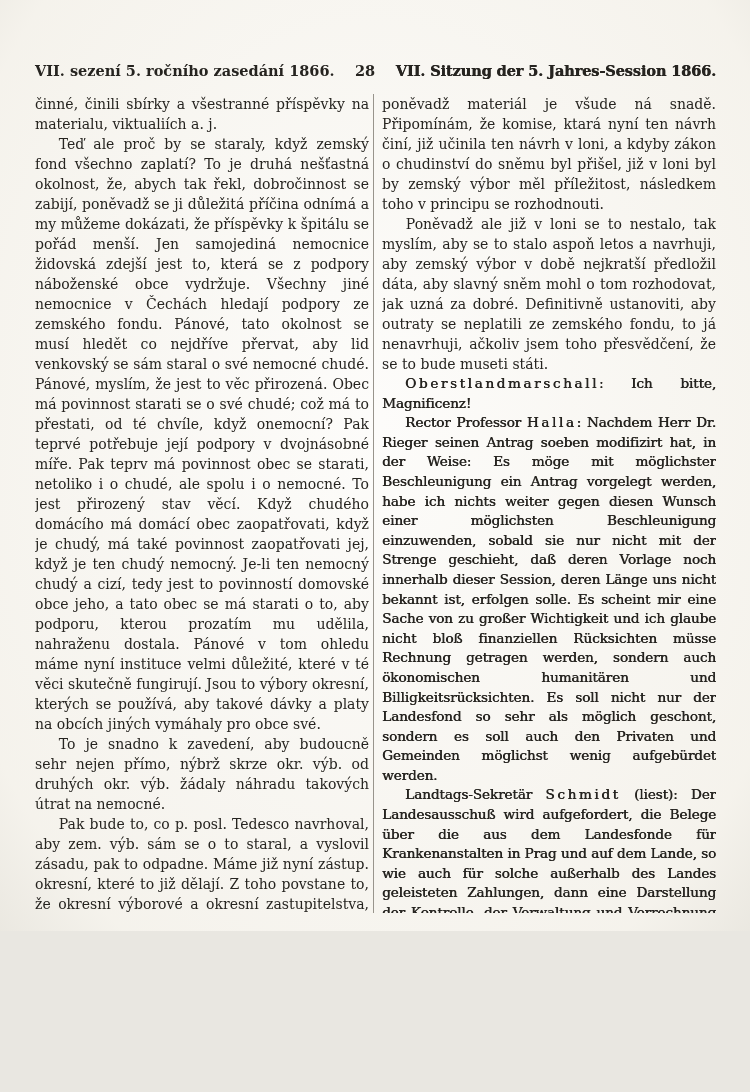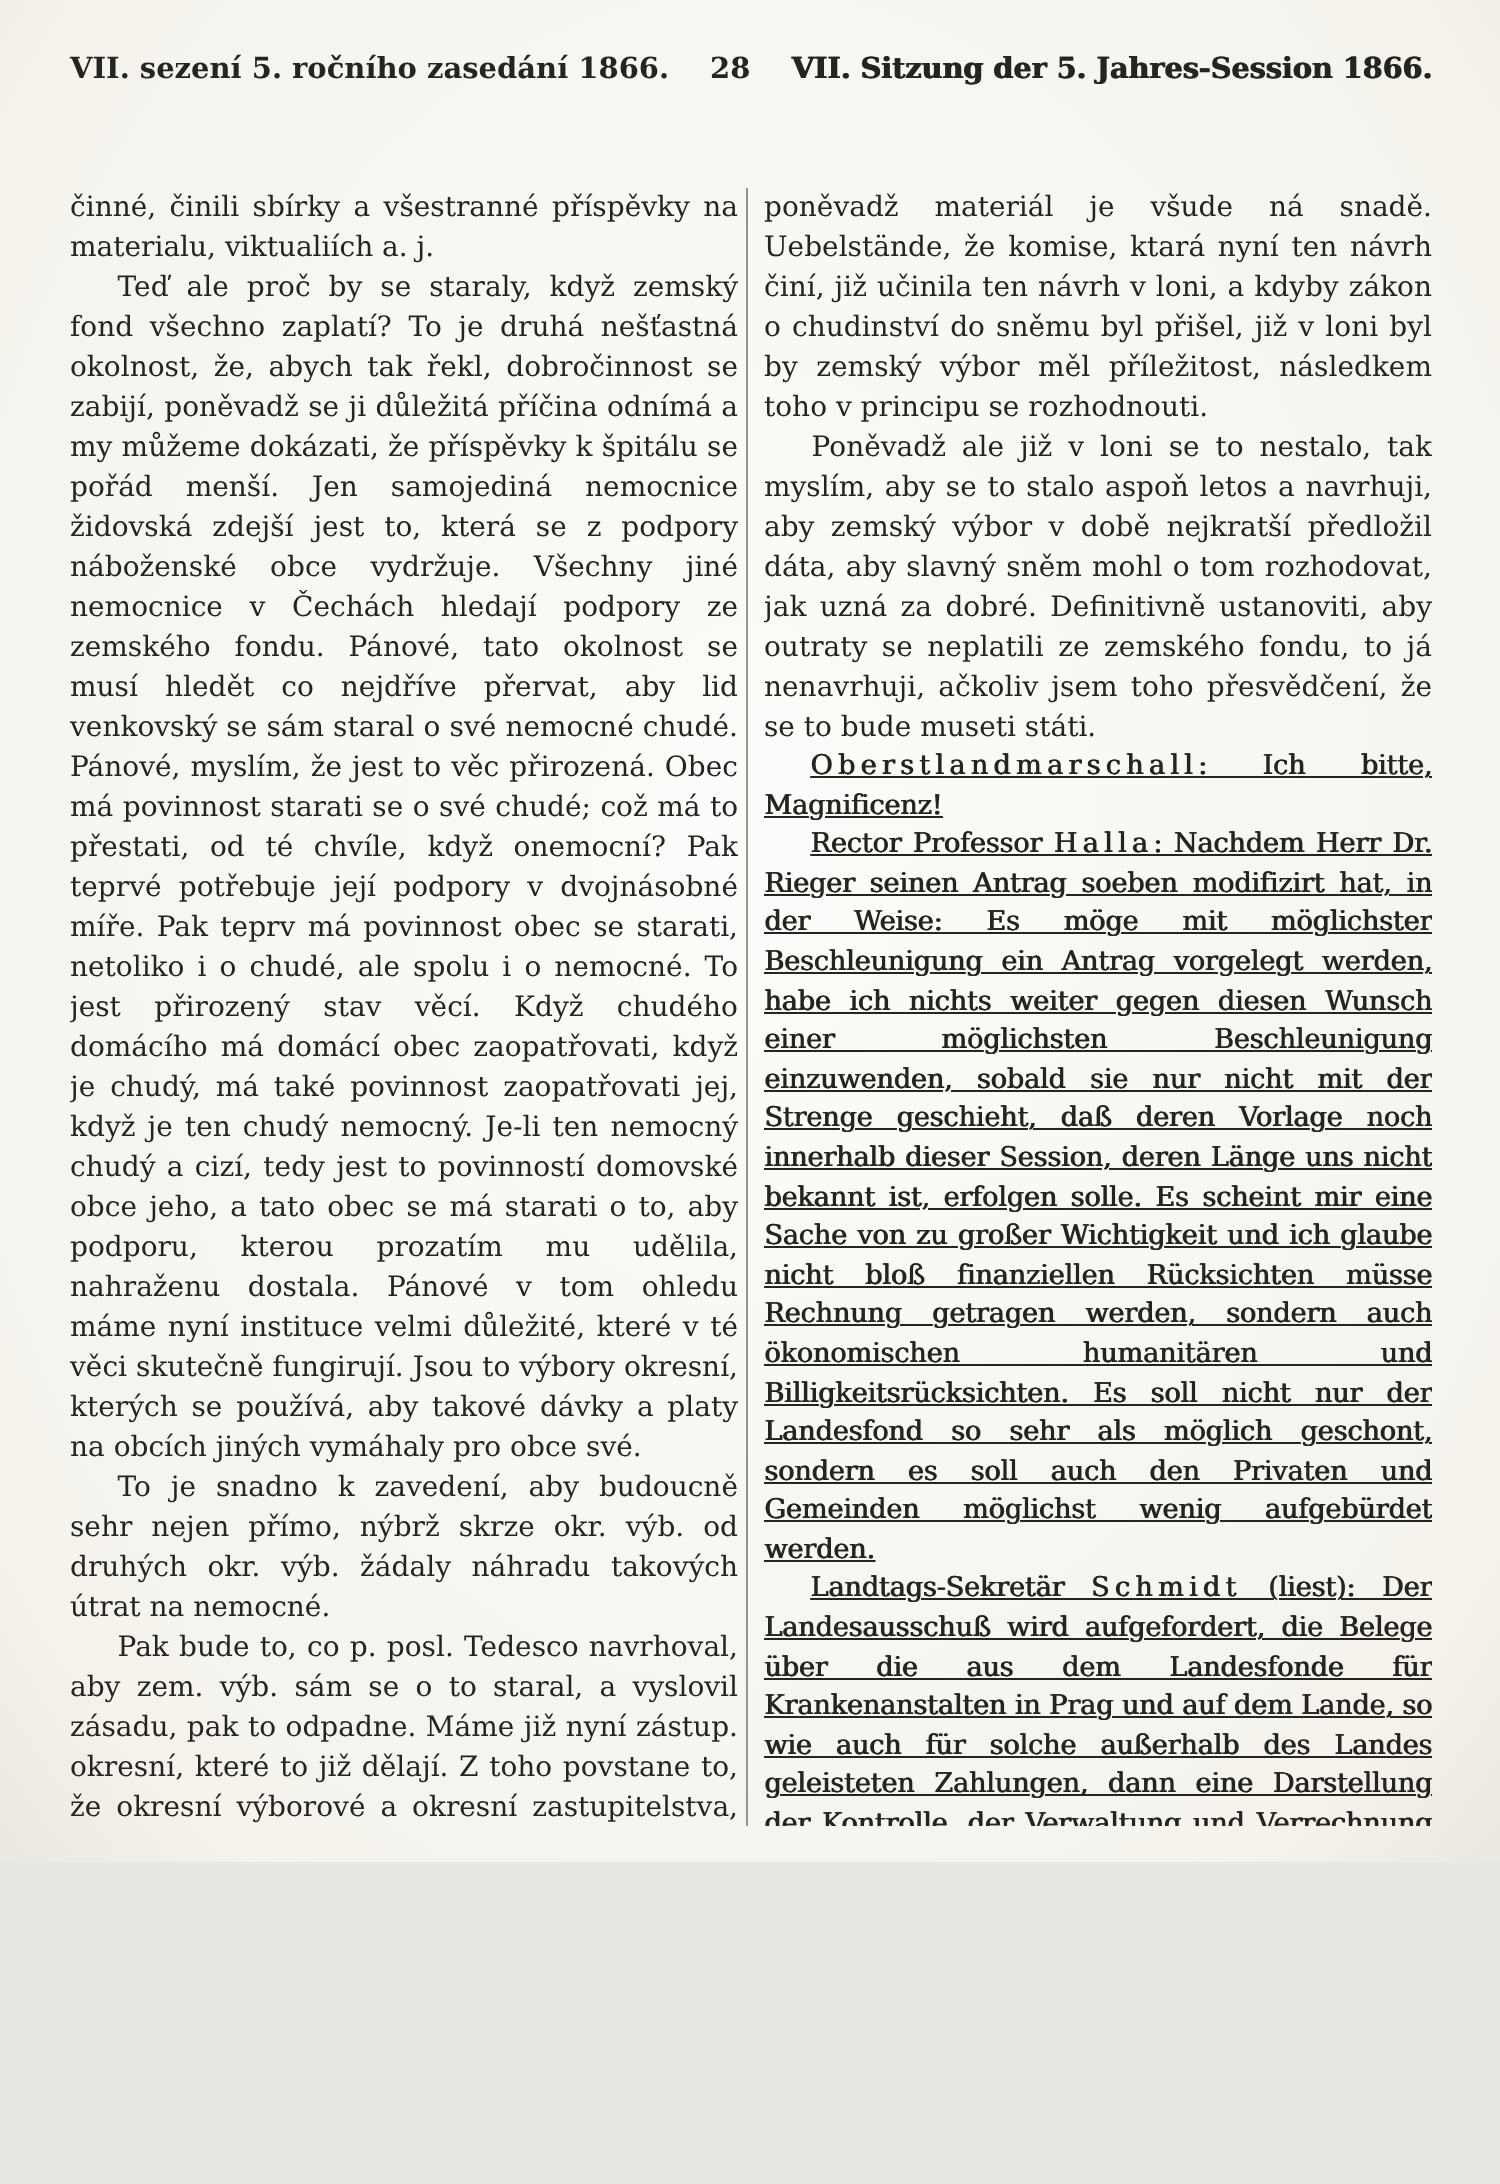--- a/index.html
+++ b/index.html
@@ -23,21 +23,21 @@
     left: 35px;
     right: 34px;
     display: flex;
     justify-content: space-between;
     align-items: baseline;
     font-size: 14.5px;
     font-weight: bold;
     white-space: nowrap;
   }
   .header .h-left { text-align: left; }
-  .header .h-center { text-align: right; font-weight: bold; }
+  .header .h-center { text-align: right; font-weight: bold; margin-top: 36px; }
   .header .h-right { text-align: left; }
   .fraktur-text {
     text-shadow: 0.45px 0 0 currentColor;
     letter-spacing: -0.1px;
   }
   .body-area {
     position: absolute;
     top: 60px;
     left: 35px;
     right: 34px;
@@ -61,21 +61,20 @@
     margin: 0;
     font-size: 14px;
     line-height: 20px;
   }
   .column p.indent { text-indent: 1.7em; }
   .column p.fraktur {
     font-size: 13.6px;
     line-height: 19.6px;
     text-shadow: 0.45px 0 0 currentColor;
     letter-spacing: -0.1px;
-    text-decoration: underline;
   }
   .gesperrt { letter-spacing: 2.6px; }
 </style>
 </head>
 <body>
 
 <div class="page">
   <div class="header">
     <span class="h-left">VII. sezení 5. ročního zasedání 1866.</span>
     <span class="h-center">28</span>
@@ -84,20 +83,20 @@
 
   <div class="body-area">
     <div class="column left" id="col-left">
         <p class="antiqua"><span>činné, činili sbírky a všestranné příspěvky na materialu, viktualiích a. j.</span></p>
         <p class="indent antiqua"><span>Teď ale proč by se staraly, když zemský fond všechno zaplatí? To je druhá nešťastná okolnost, že, abych tak řekl, dobročinnost se zabijí, poněvadž se ji důležitá příčina odnímá a my můžeme dokázati, že příspěvky k špitálu se pořád menší. Jen samojediná nemocnice židovská zdejší jest to, která se z podpory náboženské obce vydržuje. Všechny jiné nemocnice v Čechách hledají podpory ze zemského fondu. Pánové, tato okolnost se musí hledět co nejdříve přervat, aby lid venkovský se sám staral o své nemocné chudé. Pánové, myslím, že jest to věc přirozená. Obec má povinnost starati se o své chudé; což má to přestati, od té chvíle, když onemocní? Pak teprvé potřebuje její podpory v dvojnásobné míře. Pak teprv má povinnost obec se starati, netoliko i o chudé, ale spolu i o nemocné. To jest přirozený stav věcí. Když chudého domácího má domácí obec zaopatřovati, když je chudý, má také povinnost zaopatřovati jej, když je ten chudý nemocný. Je-li ten nemocný chudý a cizí, tedy jest to povinností domovské obce jeho, a tato obec se má starati o to, aby podporu, kterou prozatím mu udělila, nahraženu dostala. Pánové v tom ohledu máme nyní instituce velmi důležité, které v té věci skutečně fungirují. Jsou to výbory okresní, kterých se používá, aby takové dávky a platy na obcích jiných vymáhaly pro obce své.</span></p>
         <p class="indent antiqua"><span>To je snadno k zavedení, aby budoucně sehr nejen přímo, nýbrž skrze okr. výb. od druhých okr. výb. žádaly náhradu takových útrat na nemocné.</span></p>
         <p class="indent antiqua"><span>Pak bude to, co p. posl. Tedesco navrhoval, aby zem. výb. sám se o to staral, a vyslovil zásadu, pak to odpadne. Máme již nyní zástup. okresní, které to již dělají. Z toho povstane to, že okresní výborové a okresní zastupitelstva, která kromě toho podle zákona k tomu jsou povolána starati se o celý okres, tedy i o zdravotní potřeby a o nemocné, mohou takový veřejný špitál prohlásiti za špitál okresní a tím způsobem se náklad v celém okresu stejně rozdělí a jeden okres bude moci od druhého, jedna obec od druhé dobývati náklad ten a tímto způsobem zavesti reciprocitu. Jakým způsobem by se to provesti mělo, o tom nejednáme. My zde o tom jednáme, aby zemský výbor předložil material a učinil návrhy.</span></p>
       </div>
     <div class="divider"></div>
     <div class="column right" id="col-right">
-        <p class="antiqua"><span>poněvadž materiál je všude ná snadě. Uebelstände, že komise, ktará nyní ten návrh činí, již učinila ten návrh v loni, a kdyby zákon o chudinství do sněmu byl přišel, již v loni byl by zemský výbor měl příležitost, následkem toho v principu se rozhodnouti.</span></p>
+        <p class="antiqua"><span>poněvadž materiál je všude ná snadě. Připomínám, že komise, ktará nyní ten návrh činí, již učinila ten návrh v loni, a kdyby zákon o chudinství do sněmu byl přišel, již v loni byl by zemský výbor měl příležitost, následkem toho v principu se rozhodnouti.</span></p>
         <p class="indent antiqua"><span>Poněvadž ale již v loni se to nestalo, tak myslím, aby se to stalo aspoň letos a navrhuji, aby zemský výbor v době nejkratší předložil dáta, aby slavný sněm mohl o tom rozhodovat, jak uzná za dobré. Definitivně ustanoviti, aby outraty se neplatili ze zemského fondu, to já nenavrhuji, ačkoliv jsem toho přesvědčení, že se to bude museti státi.</span></p>
         <p class="indent fraktur"><span class="gesperrt">Oberstlandmarschall</span><span>: Ich bitte, Magnificenz!</span></p>
         <p class="indent fraktur"><span>Rector Professor </span><span class="gesperrt">Halla</span><span>: Nachdem Herr Dr. Rieger seinen Antrag soeben modifizirt hat, in der Weise: Es möge mit möglichster Beschleunigung ein Antrag vorgelegt werden, habe ich nichts weiter gegen diesen Wunsch einer möglichsten Beschleunigung einzuwenden, sobald sie nur nicht mit der Strenge geschieht, daß deren Vorlage noch innerhalb dieser Session, deren Länge uns nicht bekannt ist, erfolgen solle. Es scheint mir eine Sache von zu großer Wichtigkeit und ich glaube nicht bloß finanziellen Rücksichten müsse Rechnung getragen werden, sondern auch ökonomischen humanitären und Billigkeitsrücksichten. Es soll nicht nur der Landesfond so sehr als möglich geschont, sondern es soll auch den Privaten und Gemeinden möglichst wenig aufgebürdet werden.</span></p>
         <p class="indent fraktur"><span>Landtags-Sekretär </span><span class="gesperrt">Schmidt</span><span> (liest): Der Landesausschuß wird aufgefordert, die Belege über die aus dem Landesfonde für Krankenanstalten in Prag und auf dem Lande, so wie auch für solche außerhalb des Landes geleisteten Zahlungen, dann eine Darstellung der Kontrolle, der Verwaltung und Verrechnung in öffentlichen Spitälern, so wie auch der hiebei amtlich bekannt gewordenen Mängel und Uebelstände mit möglichster Beschleunigung noch im Laufe dieser Session vorzulegen und auf Grund derselben die geeigneten Anträge zu stellen.</span></p>
       </div>
   </div>
 </div>
 
 </body></html>

